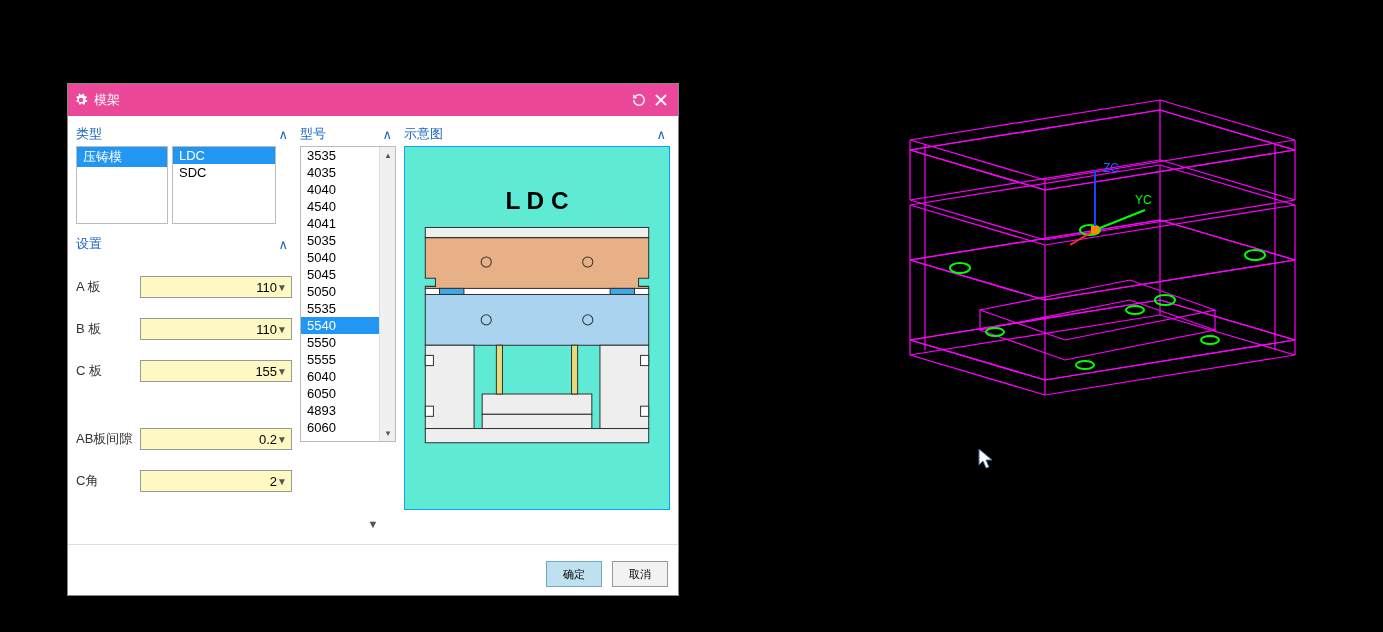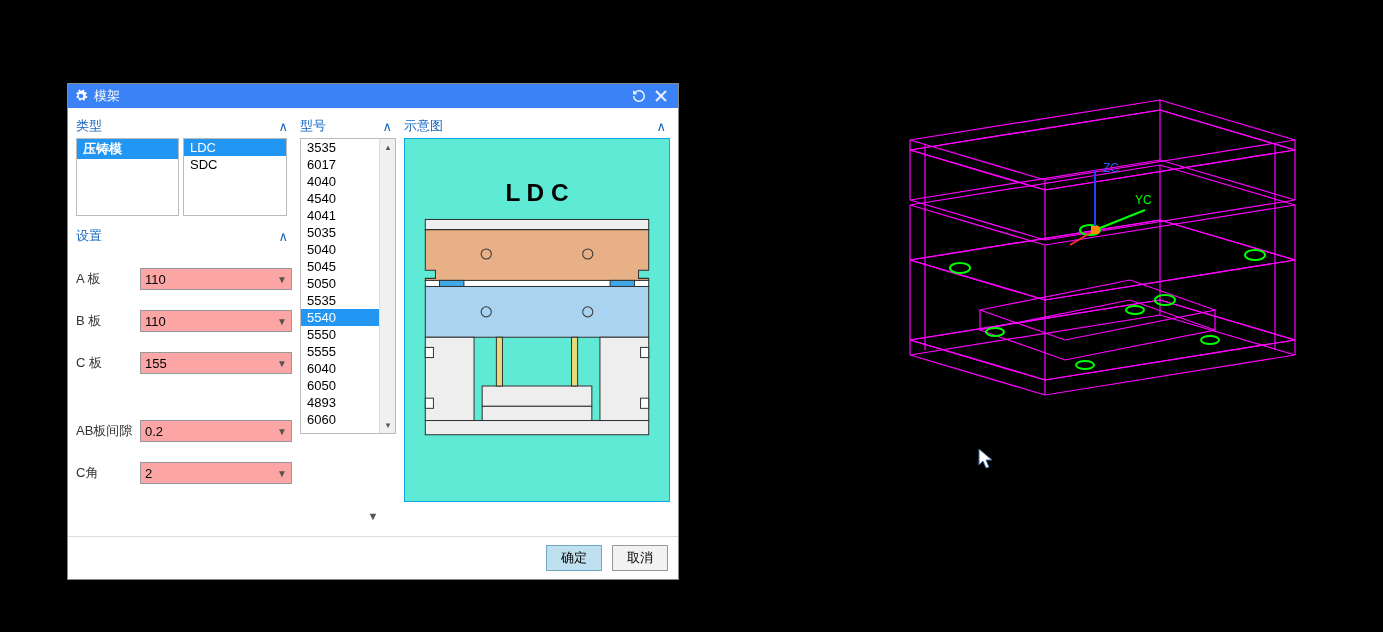--- a/index.html
+++ b/index.html
@@ -1,60 +1,60 @@
 <!DOCTYPE html>
 <html><head>
 <meta charset="utf-8">
 <style>
   * { box-sizing: border-box; margin: 0; padding: 0; font-family: "Microsoft YaHei", "Segoe UI", sans-serif; }
   body { background: #000; width: 1383px; height: 632px; overflow: hidden; position: relative; }
 
   .dialog { position: absolute; left: 67px; top: 83px; width: 612px; background: #fff; border: 1px solid #888; box-shadow: 0 2px 6px rgba(0,0,0,.3); }
-  .titlebar { background: #3b82f6; color: #fff; height: 24px; display: flex; align-items: center; padding: 0 6px; font-size: 13px; }
+  .titlebar { background: #ec4899; color: #fff; height: 32px; display: flex; align-items: center; padding: 0 6px; font-size: 13px; }
   .titlebar .gear { display:inline-block; width:14px; height:14px; margin-right:6px; }
   .titlebar .spacer { flex: 1; }
   .titlebar .tb-btn { width: 22px; height: 22px; display:flex; align-items:center; justify-content:center; cursor:pointer; opacity:.9; }
 
   .body { display:flex; flex-direction:column; padding: 6px 8px 8px 8px; background:#fff; }
   .cols { display:flex; gap:8px; }
   .leftcol { width: 216px; display:flex; flex-direction:column; }
   .midcol  { width: 96px; display:flex; flex-direction:column; }
   .rightcol{ flex:1; display:flex; flex-direction:column; }
 
   .sec-head { display:flex; align-items:center; justify-content:space-between; color:#1565c0; font-size:13px; height:24px; padding-right:4px; cursor:pointer; }
   .sec-head .chev { color:#1565c0; font-size:13px; }
 
   .listrow { display:flex; gap:4px; }
   .listbox { border:1px solid #bbb; background:#fff; font-size:13px; height:78px; overflow:hidden; }
-  .listbox.small { width:103px;font-weight:bold; }
+  .listbox.small { width:92px; }
   .listbox.small2 { width:104px; }
   .listbox .item { padding:1px 6px; cursor:pointer; }
   .listbox .item.sel { background:#2196f3; color:#fff; }
 
   .settings { margin-top:8px; }
   .field { display:flex; align-items:center; gap:6px; margin:20px 0; font-size:13px; }
   .field label { width:58px; color:#333; }
-  .combo { flex:1; height:22px; border:1px solid #999; background:#fca5a5; display:flex; align-items:center; justify-content:space-between; padding:0 4px; font-size:13px; cursor:pointer; }
+  .combo { flex:1; height:22px; border:1px solid #999; background:#fef9c3; display:flex; align-items:center; justify-content:flex-end; padding:0 4px; font-size:13px; cursor:pointer; }
   .combo .caret { font-size:10px; color:#555; }
 
   .sizelist { border:1px solid #bbb; height: 296px; overflow:hidden; font-size:13px; position:relative; display:flex; }
   .sizelist .items { flex:1; overflow:hidden; }
   .sizelist .item { padding:0 6px; height:17px; line-height:17px; cursor:pointer; }
   .sizelist .item.sel { background:#2196f3; color:#fff; }
   .sizelist .scrollbar { width:16px; background:#f0f0f0; border-left:1px solid #ddd; position:relative; }
   .sizelist .scrollbar .arrow { position:absolute; left:0; width:16px; height:16px; display:flex; align-items:center; justify-content:center; font-size:9px; color:#555; background:#f0f0f0; cursor:pointer; }
   .sizelist .scrollbar .arrow.up { top:0; }
   .sizelist .scrollbar .arrow.down { bottom:0; }
 
   .schematic { border:1px solid #0ea5e9; height:364px; background:#5eead4; position:relative; overflow:hidden; }
 
   .expand-row { text-align:center; padding:6px 0; color:#555; cursor:pointer; font-size:11px; }
 
   .footer { display:flex; justify-content:flex-end; gap:10px; padding:8px 10px; background:#fff; border-top:1px solid #ddd; }
-  .btn { min-width:56px; height:26px; border:1px solid #999; background:#f2f2f2; font-size:13px; cursor:pointer; }
+  .btn { min-width:56px; height:26px; border:1px solid #999; background:#f2f2f2; font-size:11px; cursor:pointer;margin-top:8px; }
   .btn.primary { background:#bfe0ef; border-color:#6fa8c7; }
 
   
   .schematic svg { width:100%; height:100%; }
 
   
   .viewport { position:absolute; left:735px; top:0; width:683px; height:632px; }
   .viewport svg { width:100%; height:100%; }
 
   .cursor3d { position:absolute; left:978px; top:448px; pointer-events:none; }
@@ -147,21 +147,21 @@
       </div>
 
       <div class="midcol">
         <div class="sec-head">
           <span>型号</span>
           <span class="chev">∧</span>
         </div>
         <div class="sizelist">
           <div class="items" id="sizeitems">
               <div class="item">3535</div>
-              <div class="item">6017</div>
+              <div class="item">4035</div>
               <div class="item">4040</div>
               <div class="item">4540</div>
               <div class="item">4041</div>
               <div class="item">5035</div>
               <div class="item">5040</div>
               <div class="item">5045</div>
               <div class="item">5050</div>
               <div class="item">5535</div>
               <div class="item sel">5540</div>
               <div class="item">5550</div>

